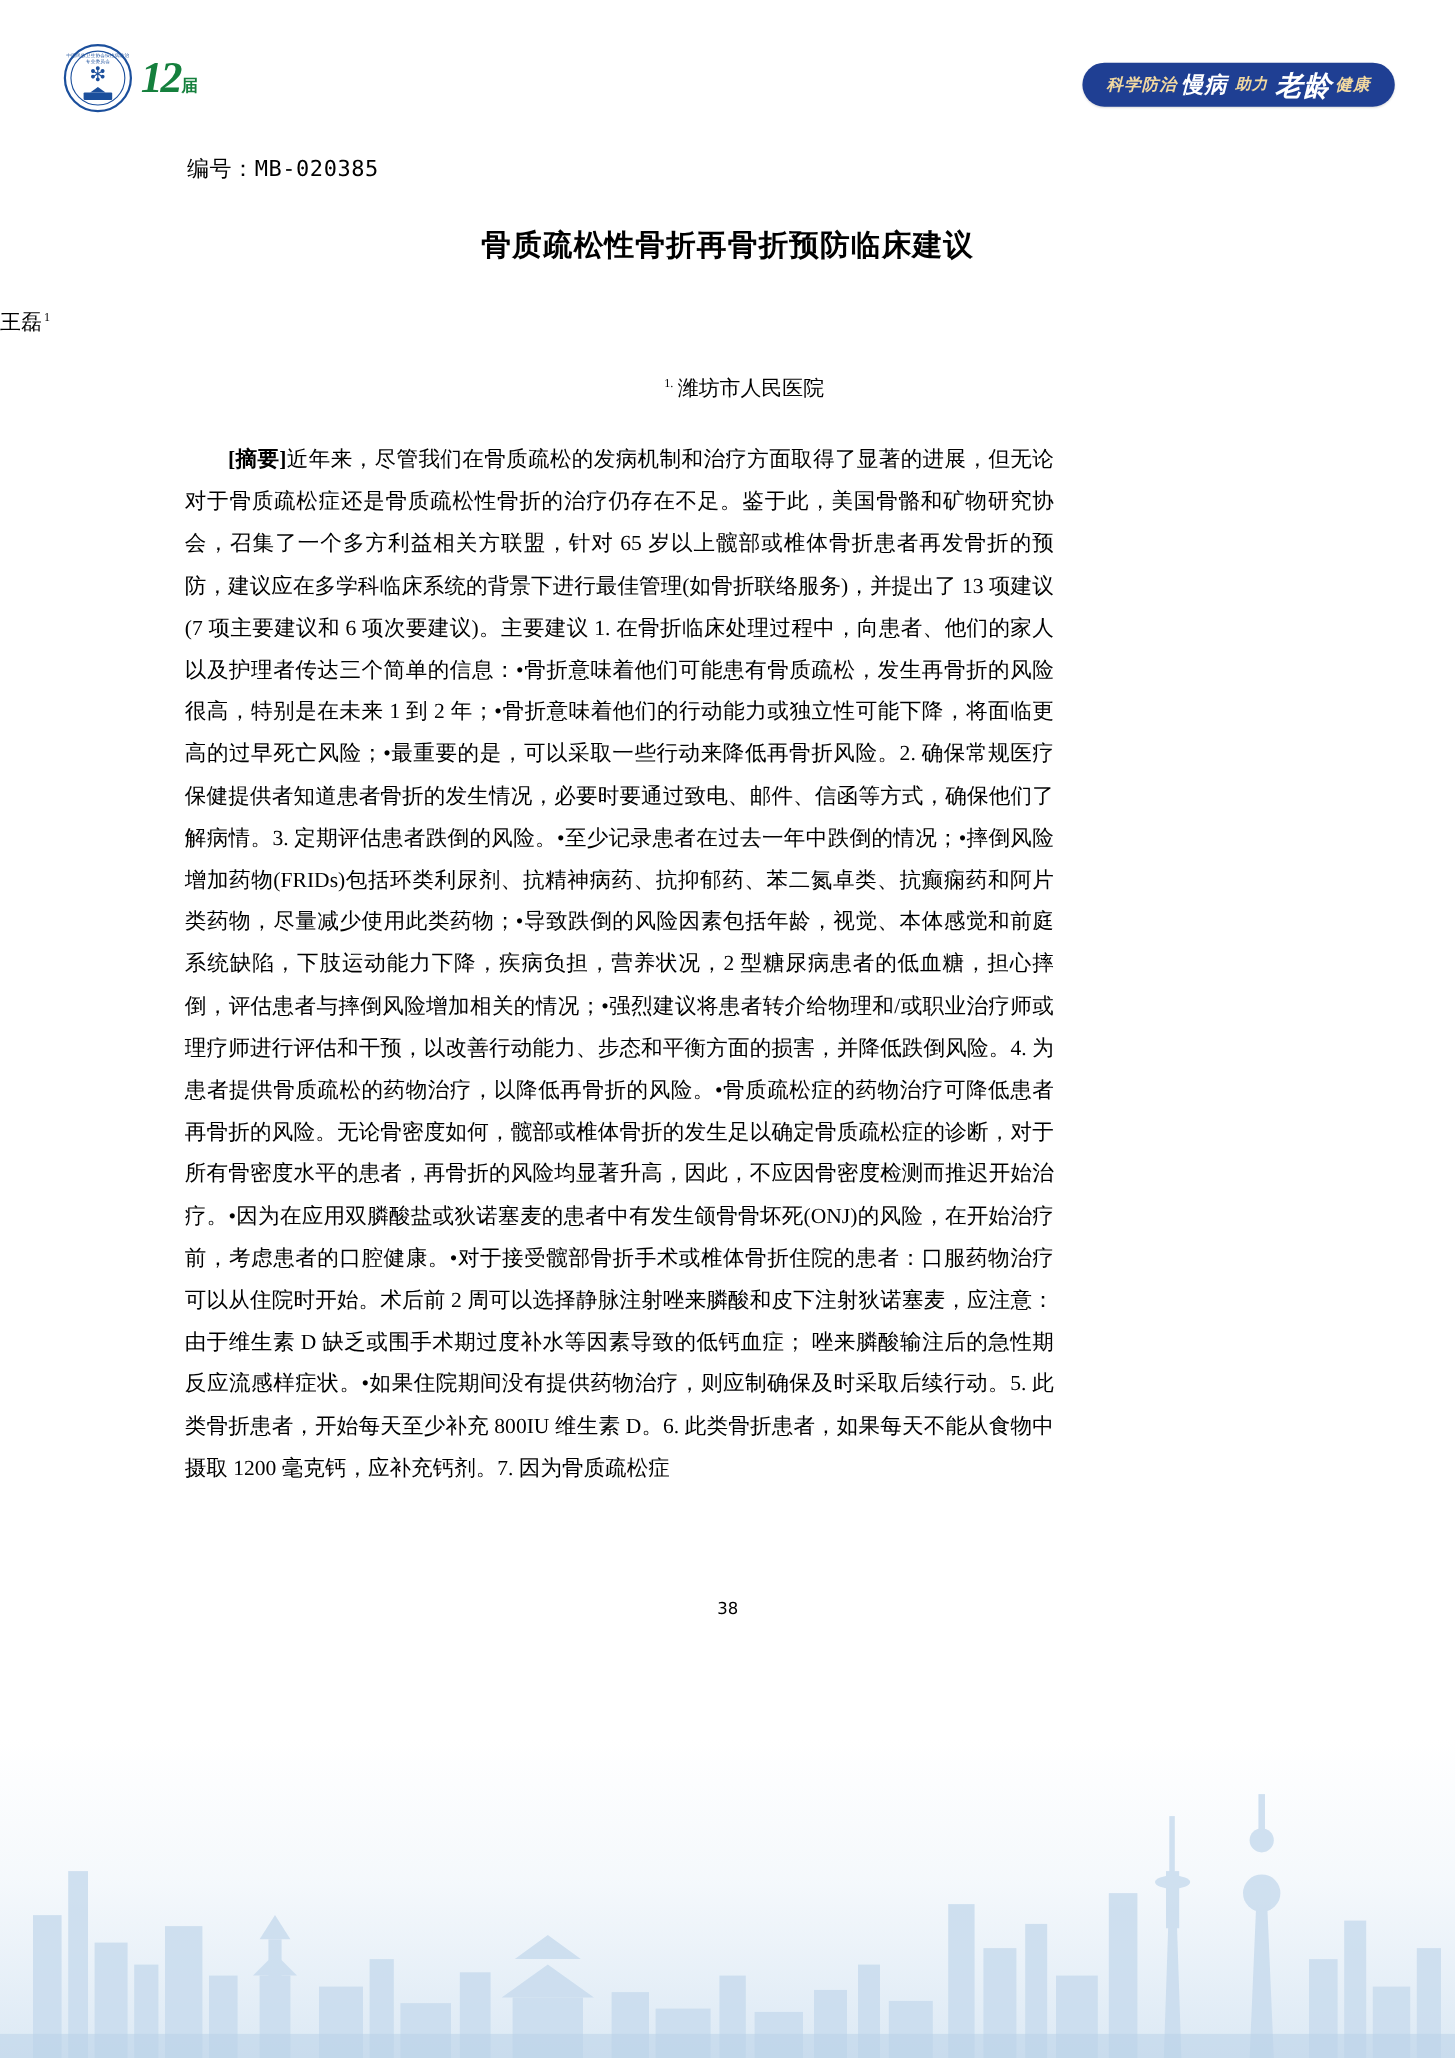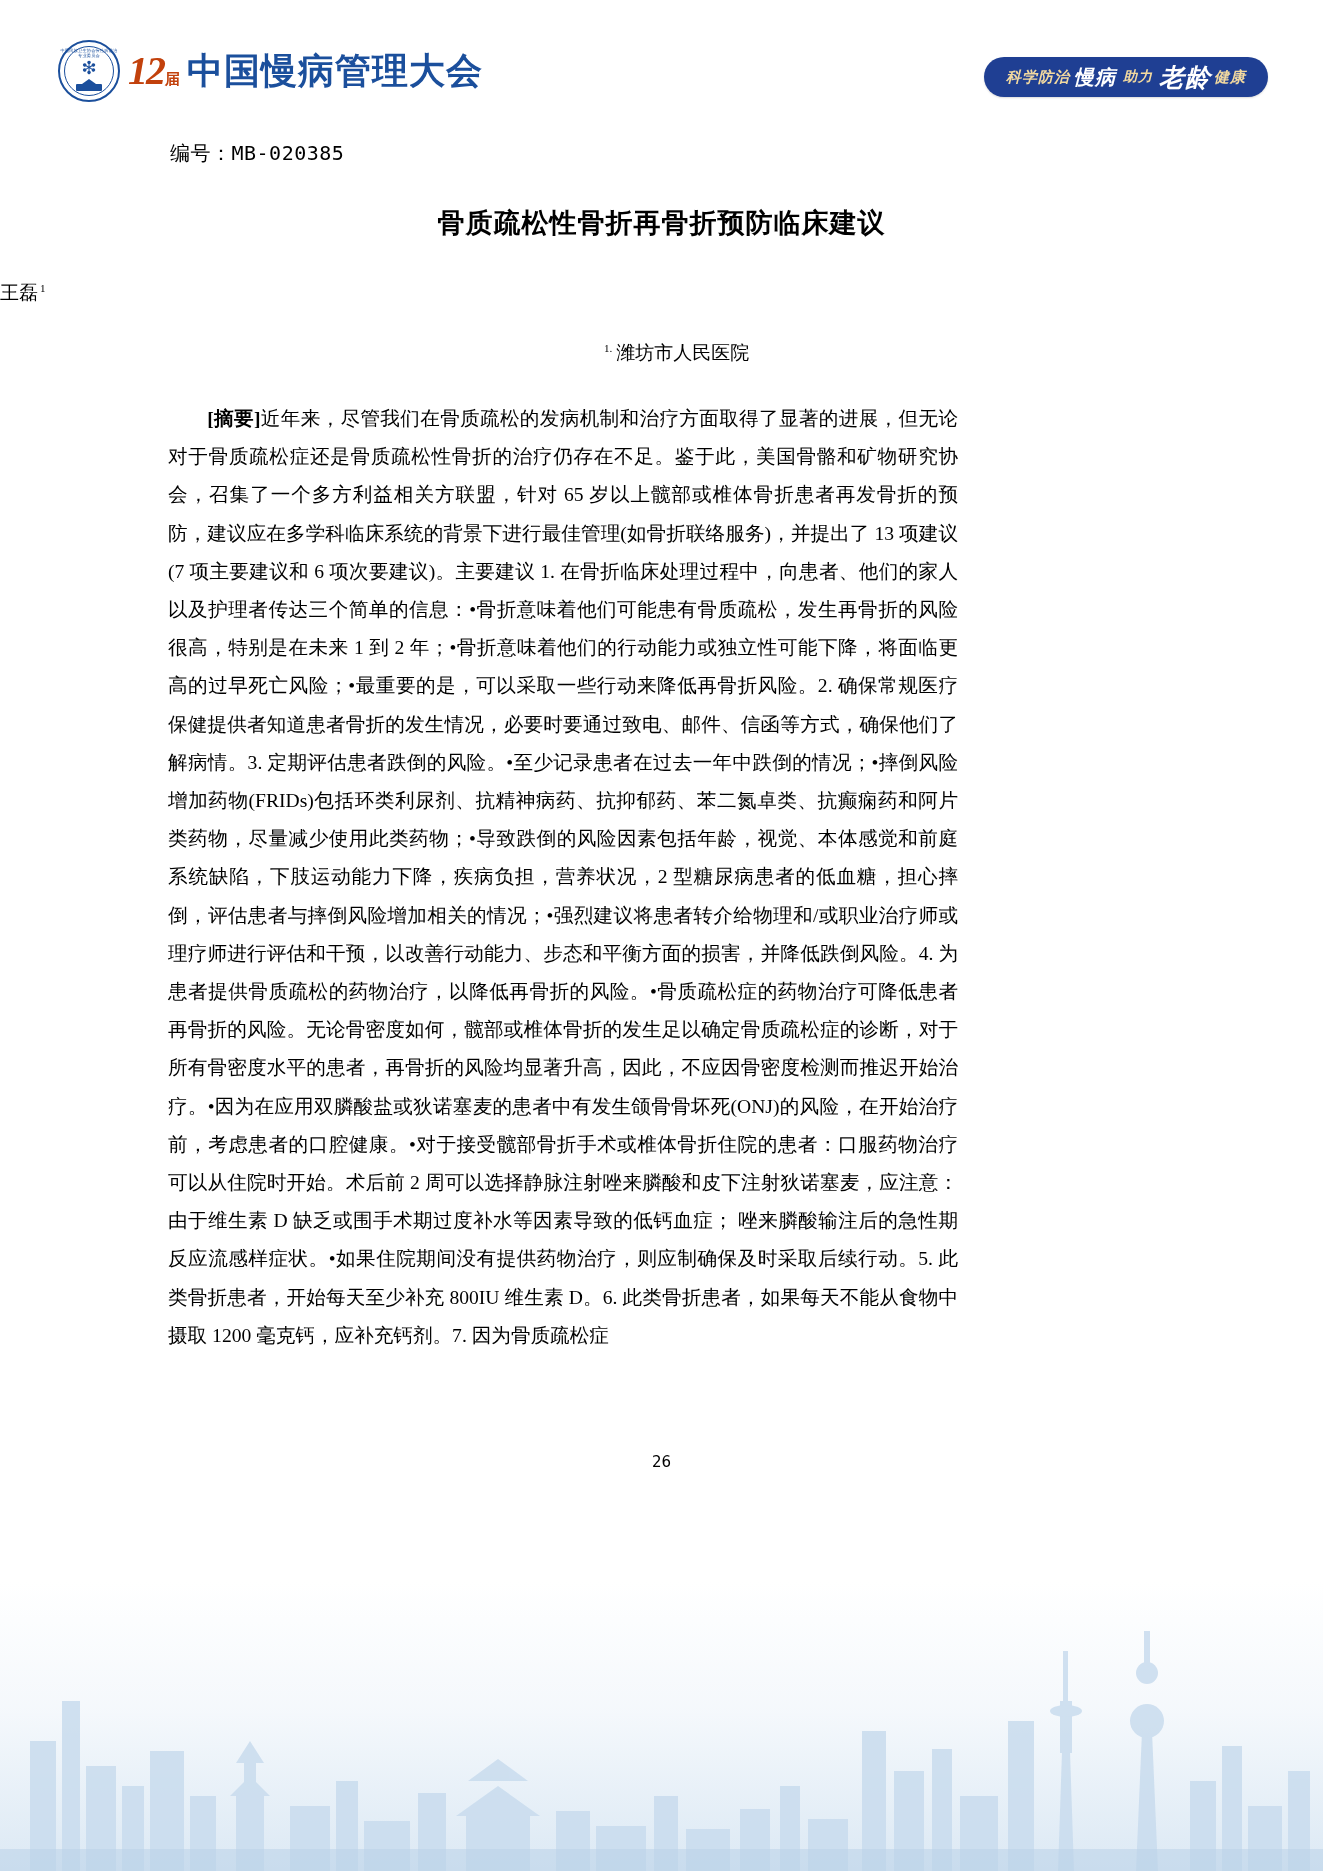--- a/index.html
+++ b/index.html
@@ -35,21 +35,21 @@
   .seal-base{
     position:absolute;left:50%;bottom:9px;transform:translateX(-50%);
     width:26px;height:7px;background:#1b4f9c;border-radius:1px;
   }
   .seal-base:before{
     content:"";position:absolute;left:50%;transform:translateX(-50%);
     top:-5px;width:0;height:0;border-left:7px solid transparent;
     border-right:7px solid transparent;border-bottom:5px solid #1b4f9c;
   }
   .edition{
-    margin-left:8px;display:flex;align-items:flex-end;color:#c2410c;
+    margin-left:8px;display:flex;align-items:flex-end;color:#15803d;
     font-family:"Liberation Serif",serif;font-style:italic;font-weight:bold;
   }
   .edition-num{font-size:40px;line-height:.95;letter-spacing:-2px;}
   .edition-char{font-size:15px;line-height:1;margin-left:1px;margin-bottom:3px;font-style:normal;}
   .conf-name{
     margin-left:7px;color:#1b4f9c;font-size:36px;font-weight:bold;
     letter-spacing:1px;line-height:1;
     font-family:"DejaVu Sans","Liberation Sans",sans-serif;
   }
   .slogan{
@@ -123,21 +123,20 @@
     <div class="logo-wrap">
       <div class="seal">
         <div class="seal-ring-text">中国民族卫生协会慢性病防治专业委员会</div>
         <div class="seal-flower">❇</div>
         <div class="seal-base"></div>
       </div>
       <div class="edition">
         <span class="edition-num">12</span>
         <span class="edition-char">届</span>
       </div>
-      <div class="conf-name">中国慢病管理大会</div>
     </div>
 
     <div class="slogan">
       <span class="sl-a">科学防治</span>
       <span class="sl-b">慢病</span>
       <span class="sl-c">助力</span>
       <span class="sl-d">老龄</span>
       <span class="sl-e">健康</span>
     </div>
   </div>
@@ -152,21 +151,21 @@
     </div>
 
     <div class="affil">
       <sup>1.</sup><span>潍坊市人民医院</span>
     </div>
 
     <div class="abstract">
       <b>[摘要]</b><span>近年来，尽管我们在骨质疏松的发病机制和治疗方面取得了显著的进展，但无论对于骨质疏松症还是骨质疏松性骨折的治疗仍存在不足。鉴于此，美国骨骼和矿物研究协会，召集了一个多方利益相关方联盟，针对 65 岁以上髋部或椎体骨折患者再发骨折的预防，建议应在多学科临床系统的背景下进行最佳管理(如骨折联络服务)，并提出了 13 项建议(7 项主要建议和 6 项次要建议)。主要建议 1. 在骨折临床处理过程中，向患者、他们的家人以及护理者传达三个简单的信息：•骨折意味着他们可能患有骨质疏松，发生再骨折的风险很高，特别是在未来 1 到 2 年；•骨折意味着他们的行动能力或独立性可能下降，将面临更高的过早死亡风险；•最重要的是，可以采取一些行动来降低再骨折风险。2. 确保常规医疗保健提供者知道患者骨折的发生情况，必要时要通过致电、邮件、信函等方式，确保他们了解病情。3. 定期评估患者跌倒的风险。•至少记录患者在过去一年中跌倒的情况；•摔倒风险增加药物(FRIDs)包括环类利尿剂、抗精神病药、抗抑郁药、苯二氮卓类、抗癫痫药和阿片类药物，尽量减少使用此类药物；•导致跌倒的风险因素包括年龄，视觉、本体感觉和前庭系统缺陷，下肢运动能力下降，疾病负担，营养状况，2 型糖尿病患者的低血糖，担心摔倒，评估患者与摔倒风险增加相关的情况；•强烈建议将患者转介给物理和/或职业治疗师或理疗师进行评估和干预，以改善行动能力、步态和平衡方面的损害，并降低跌倒风险。4. 为患者提供骨质疏松的药物治疗，以降低再骨折的风险。•骨质疏松症的药物治疗可降低患者再骨折的风险。无论骨密度如何，髋部或椎体骨折的发生足以确定骨质疏松症的诊断，对于所有骨密度水平的患者，再骨折的风险均显著升高，因此，不应因骨密度检测而推迟开始治疗。•因为在应用双膦酸盐或狄诺塞麦的患者中有发生颌骨骨坏死(ONJ)的风险，在开始治疗前，考虑患者的口腔健康。•对于接受髋部骨折手术或椎体骨折住院的患者：口服药物治疗可以从住院时开始。术后前 2 周可以选择静脉注射唑来膦酸和皮下注射狄诺塞麦，应注意：由于维生素 D 缺乏或围手术期过度补水等因素导致的低钙血症； 唑来膦酸输注后的急性期反应流感样症状。•如果住院期间没有提供药物治疗，则应制确保及时采取后续行动。5. 此类骨折患者，开始每天至少补充 800IU 维生素 D。6. 此类骨折患者，如果每天不能从食物中摄取 1200 毫克钙，应补充钙剂。7. 因为骨质疏松症</span>
     </div>
 
-    <div class="pagenum">26</div>
+    <div class="pagenum">38</div>
   </div>
 
   <div class="skyline">
     <div class="sky-grad"></div>
     <svg class="sky-svg" viewBox="0 0 1323 290" preserveAspectRatio="none">
       <g fill="#c9dcee" opacity="0.85">
 
         <rect x="30" y="160" width="26" height="130"></rect>
         <rect x="62" y="120" width="18" height="170"></rect>
         <rect x="86" y="185" width="30" height="105"></rect>

